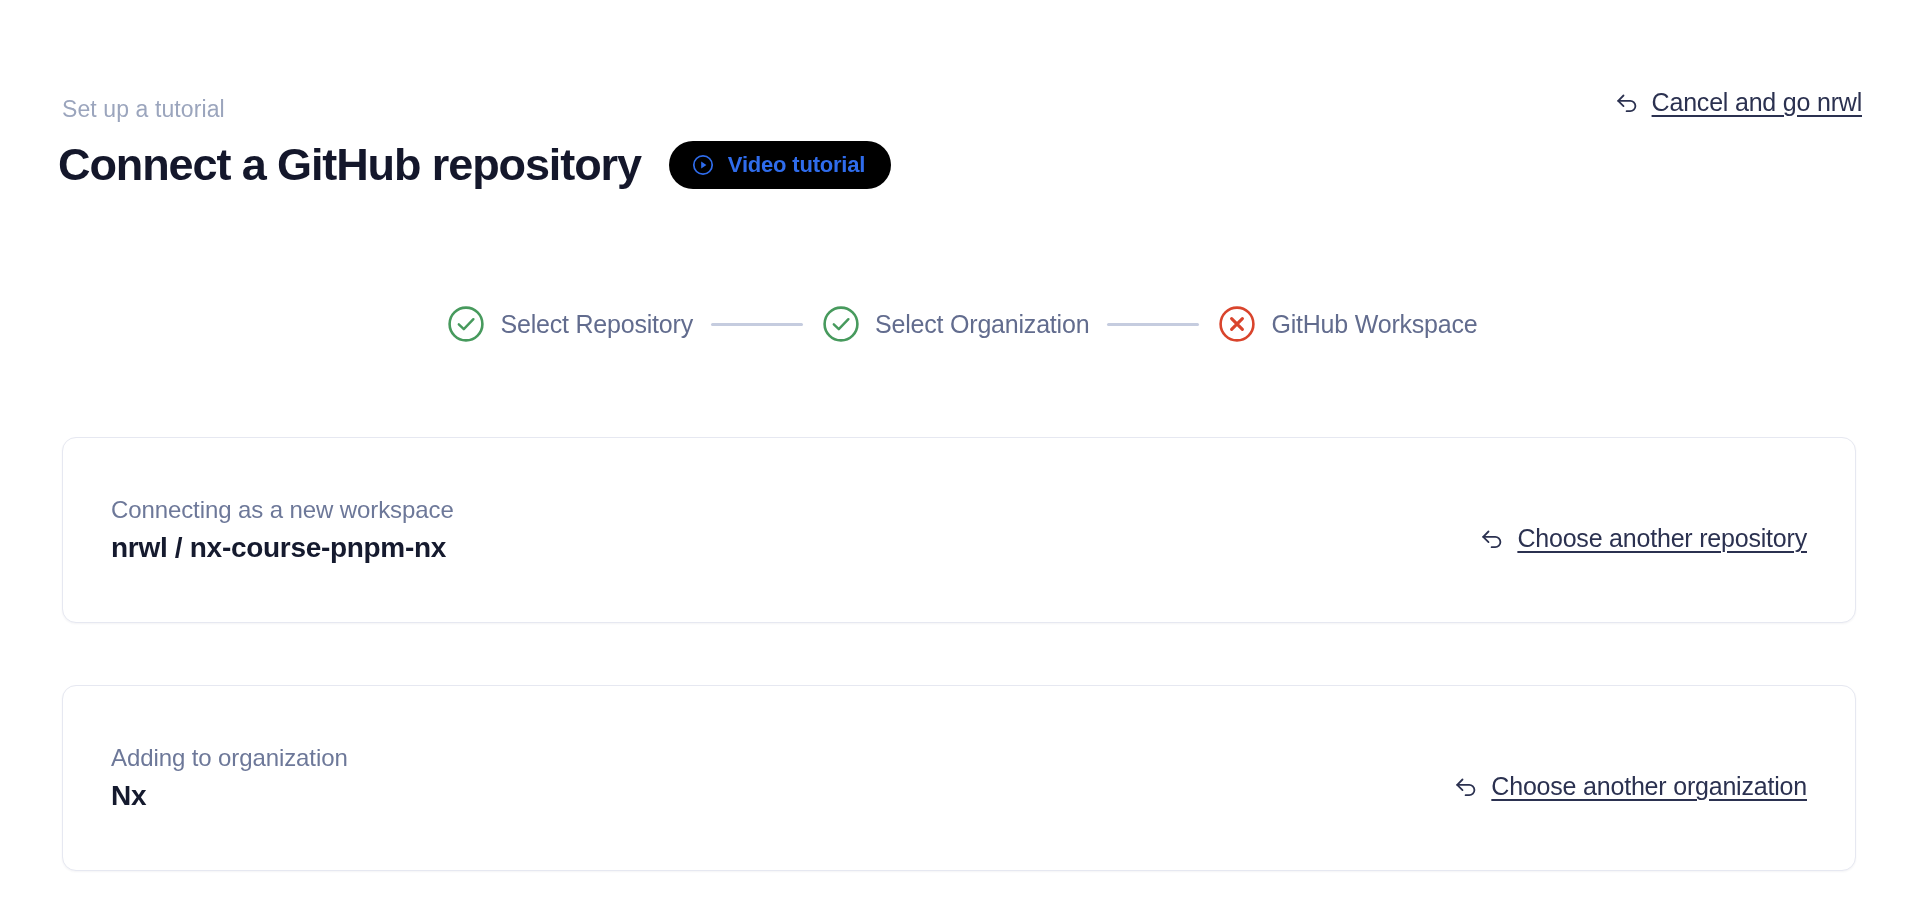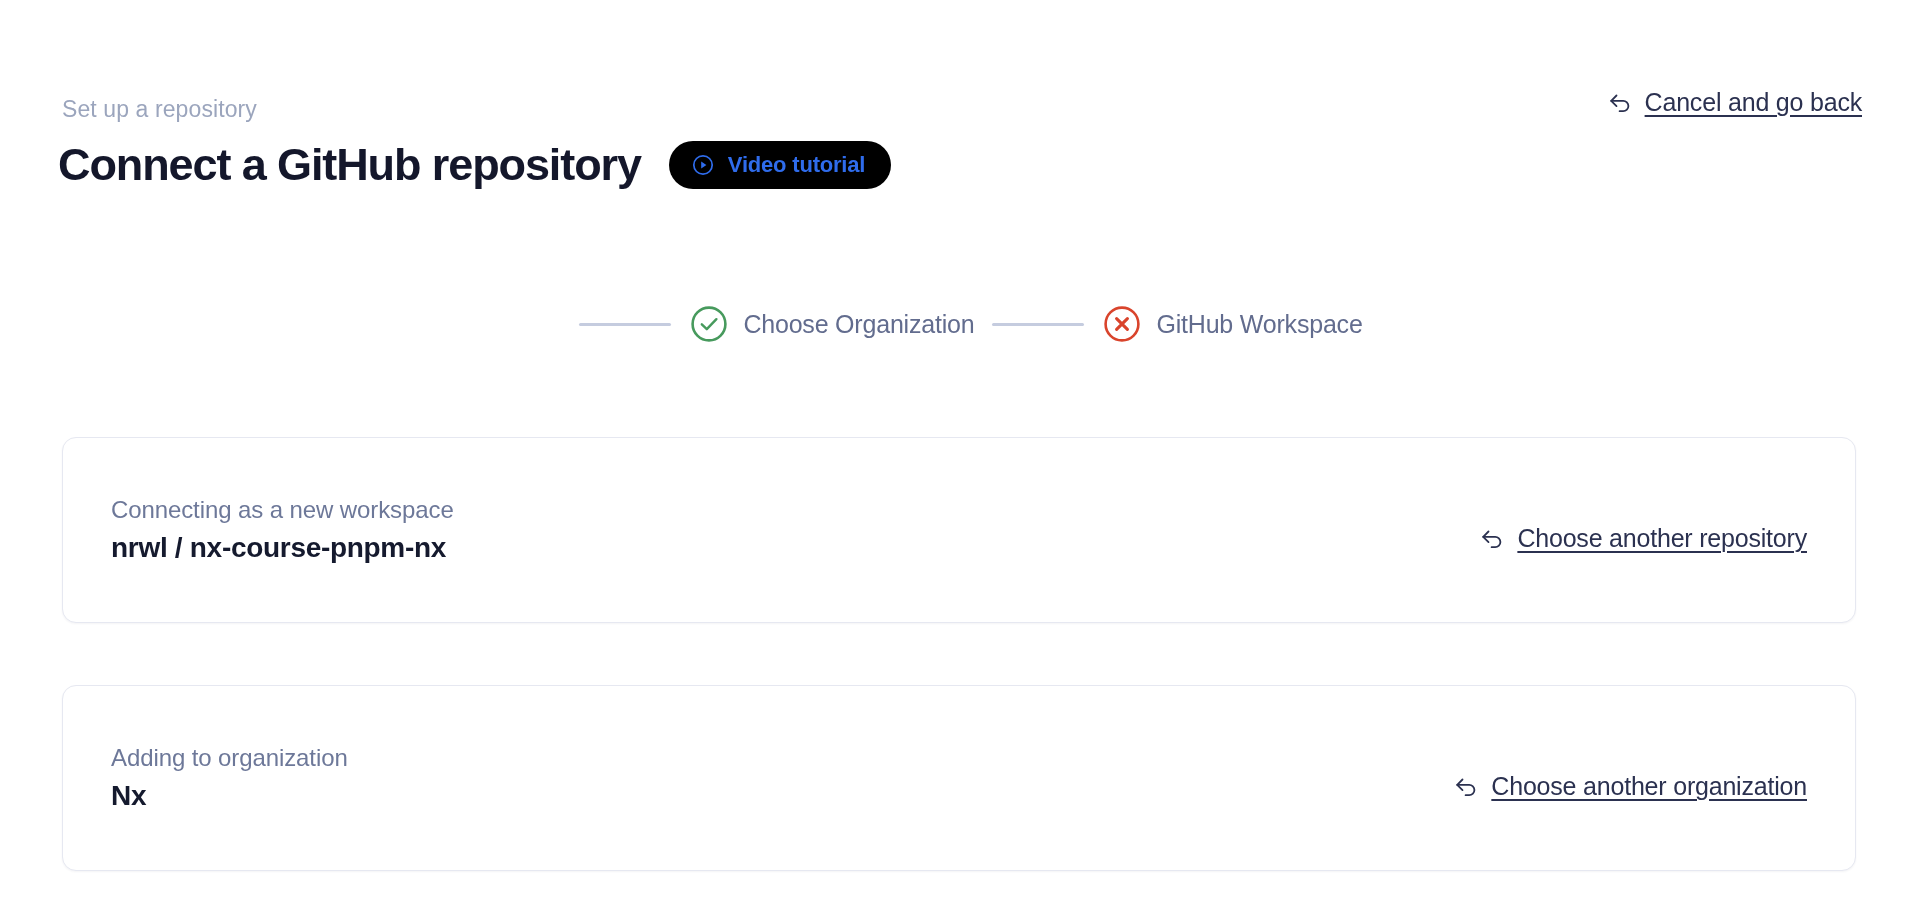--- a/index.html
+++ b/index.html
@@ -105,21 +105,21 @@
     text-decoration: underline; text-underline-offset: 4px;
     text-decoration-thickness: 1.5px; letter-spacing: -.2px;
     white-space: nowrap;
   }
 </style>
 </head>
 <body>
 
 <div class="page">
 
-  <div class="breadcrumb">Set up a repository</div>
+  <div class="breadcrumb">Set up a tutorial</div>
 
   <div class="title-row">
     <h1 class="page-title">Connect a GitHub repository</h1>
 
     <button class="video-pill">
       <span class="play-icon-wrap">
         <svg class="play-icon" viewBox="0 0 24 24" fill="none">
           <circle cx="12" cy="12" r="9.2" stroke="#2f6cec" stroke-width="1.7"></circle>
           <path d="M10.2 8.6 L15.4 12 L10.2 15.4 Z" fill="#2f6cec"></path>
         </svg>
@@ -128,36 +128,45 @@
     </button>
   </div>
 
   <a class="cancel-link">
     <span>
       <svg class="back-arrow" viewBox="0 0 26 26" fill="none">
         <path d="M9.5 5.5 L4.2 10.8 L9.5 16.1" stroke="#2b3150" stroke-width="1.8" stroke-linecap="round" stroke-linejoin="round"></path>
         <path d="M4.2 10.8 H16.2 a5.2 5.2 0 0 1 0 10.4 H12.6" stroke="#2b3150" stroke-width="1.8" stroke-linecap="round" fill="none"></path>
       </svg>
     </span>
-    <span class="cancel-label">Cancel and go back</span>
+    <span class="cancel-label">Cancel and go nrwl</span>
   </a>
 
   <div class="stepper">
-
-
-    <span class="step-connector"></span>
 
     <div class="step">
       <span>
         <svg class="step-icon" viewBox="0 0 40 40" fill="none">
           <circle cx="20" cy="20" r="16.4" stroke="#479a5d" stroke-width="2.6"></circle>
           <path d="M12.8 20.3 L17.8 25.2 L27.4 15.2" stroke="#479a5d" stroke-width="2.4" stroke-linecap="round" stroke-linejoin="round" fill="none"></path>
         </svg>
       </span>
-      <span class="step-label">Choose Organization</span>
+      <span class="step-label">Select Repository</span>
+    </div>
+
+    <span class="step-connector"></span>
+
+    <div class="step">
+      <span>
+        <svg class="step-icon" viewBox="0 0 40 40" fill="none">
+          <circle cx="20" cy="20" r="16.4" stroke="#479a5d" stroke-width="2.6"></circle>
+          <path d="M12.8 20.3 L17.8 25.2 L27.4 15.2" stroke="#479a5d" stroke-width="2.4" stroke-linecap="round" stroke-linejoin="round" fill="none"></path>
+        </svg>
+      </span>
+      <span class="step-label">Select Organization</span>
     </div>
 
     <span class="step-connector"></span>
 
     <div class="step">
       <span>
         <svg class="step-icon" viewBox="0 0 40 40" fill="none">
           <circle cx="20" cy="20" r="16.4" stroke="#d9442c" stroke-width="2.6"></circle>
           <path d="M14.6 14.6 L25.4 25.4 M25.4 14.6 L14.6 25.4" stroke="#d9442c" stroke-width="3.1" stroke-linecap="round"></path>
         </svg>

